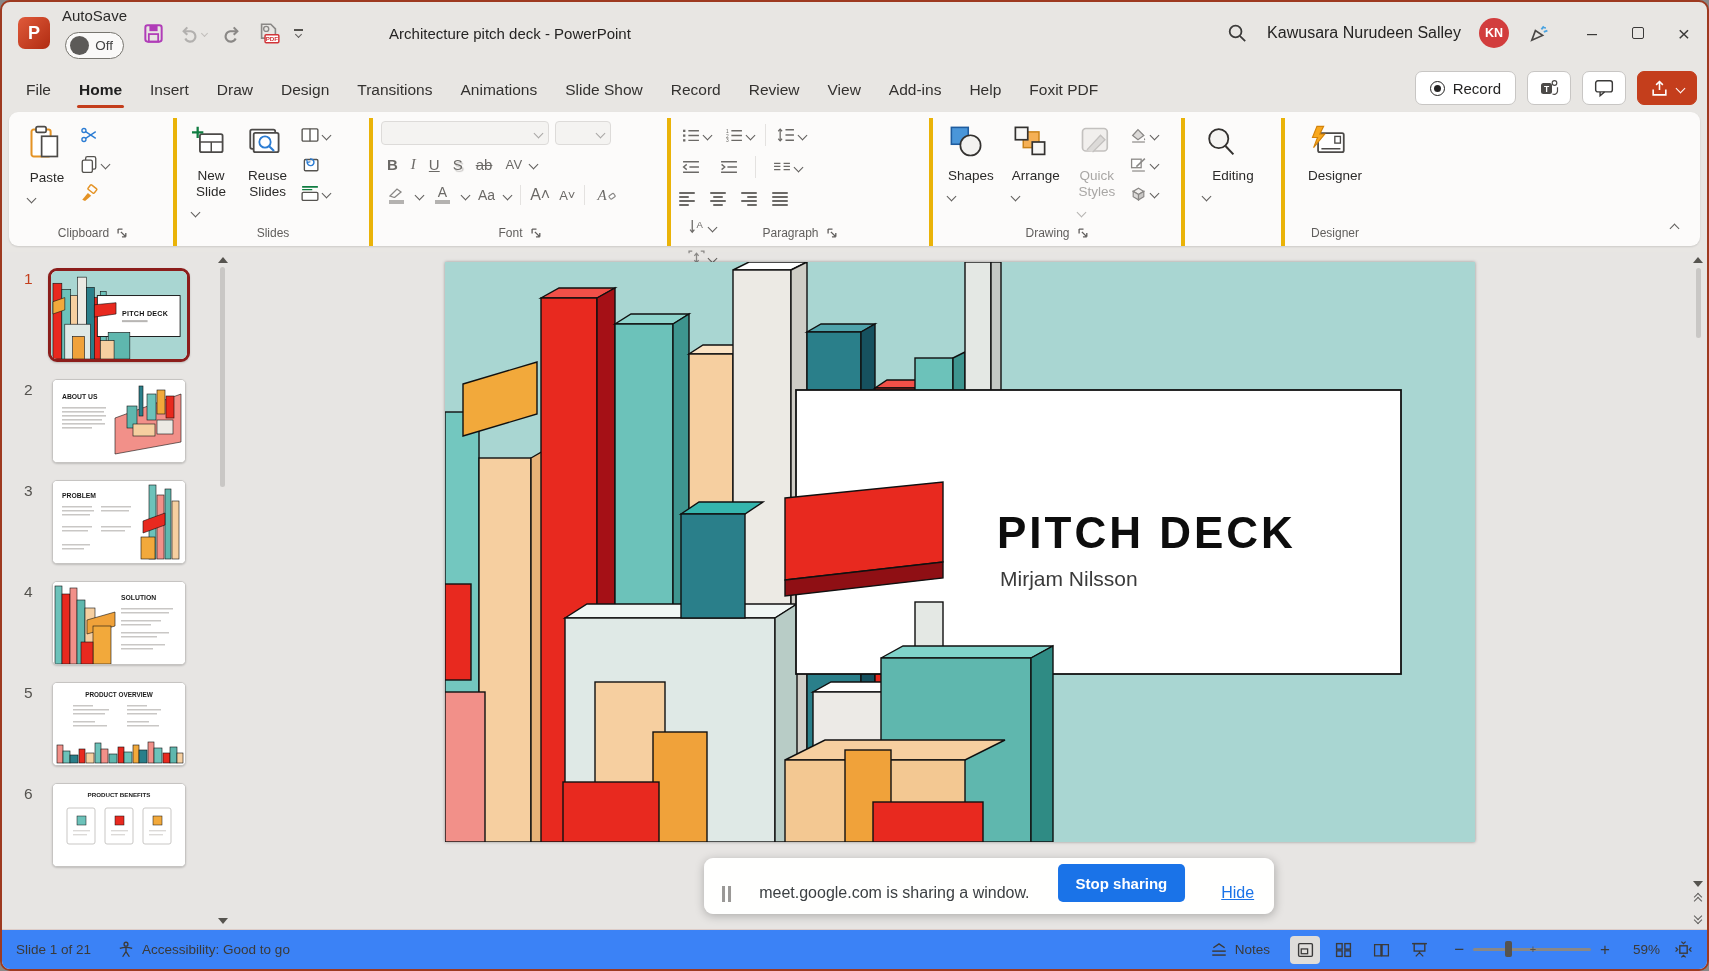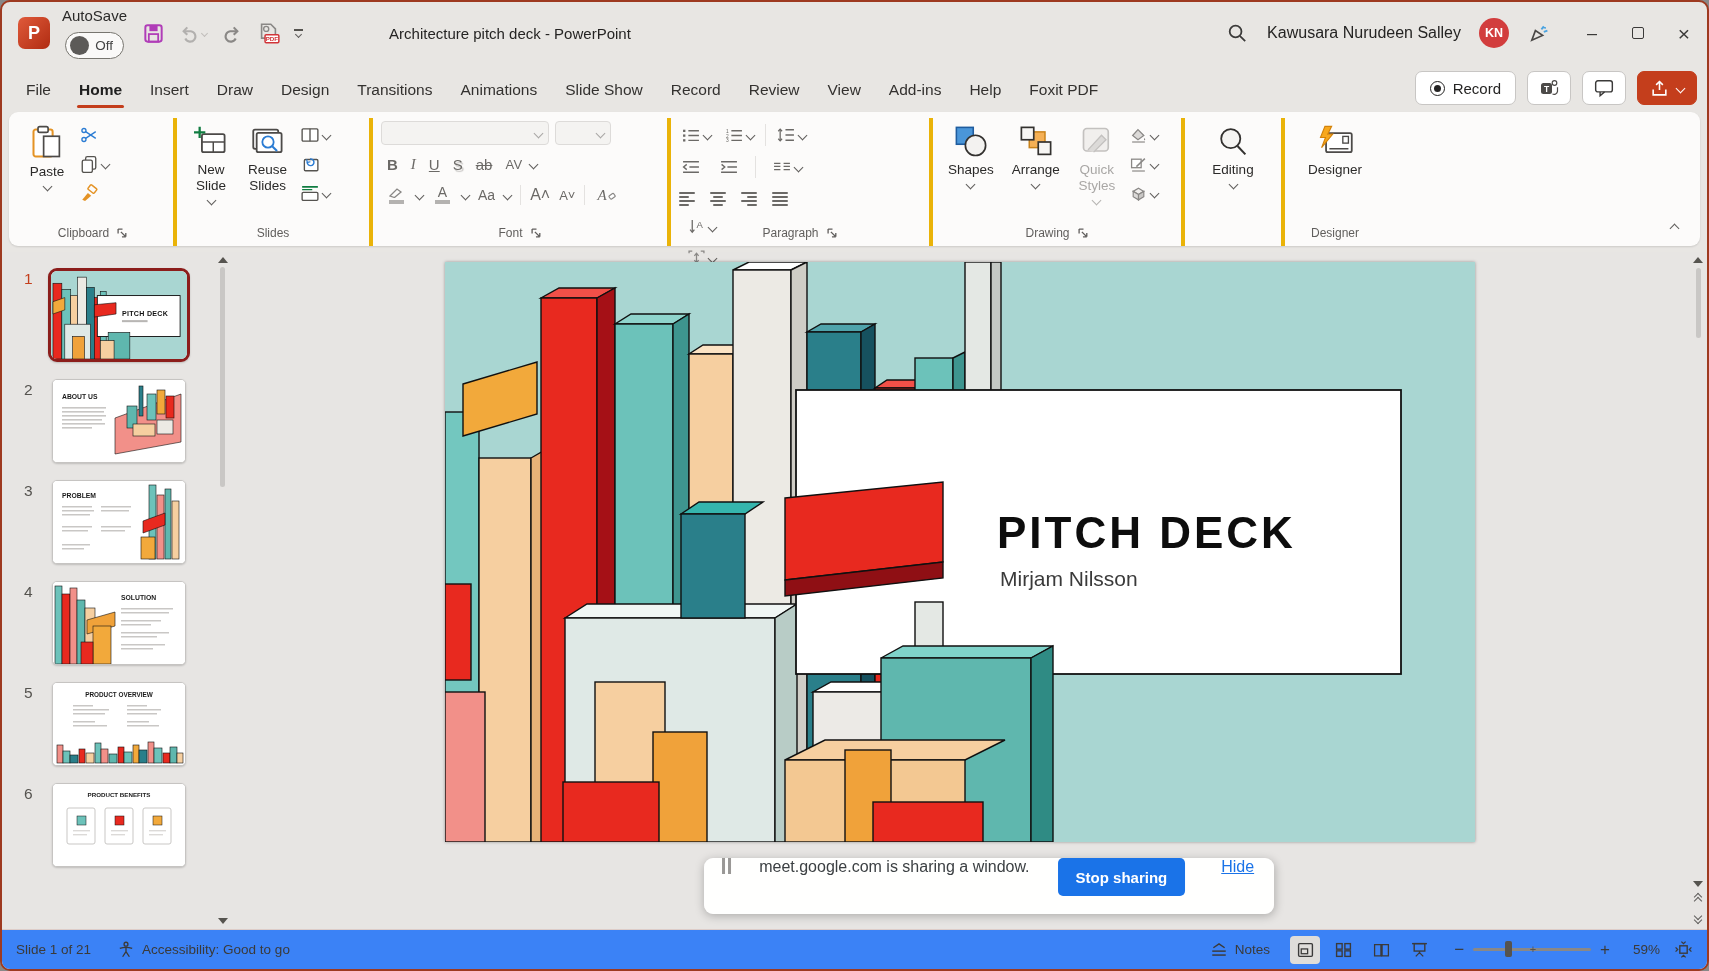--- a/index.html
+++ b/index.html
@@ -38,21 +38,21 @@
 .chv.up{transform:rotate(-135deg);}
 .tri{width:0;height:0;display:block;}
 .tri.up{border-left:5px solid transparent;border-right:5px solid transparent;border-bottom:6px solid #56544f;}
 .tri.down{border-left:5px solid transparent;border-right:5px solid transparent;border-top:6px solid #56544f;}
 
 .ribbon{height:134px;margin:0 7px 6px;background:#fcfbfa;border-radius:9px;box-shadow:0 1px 2px rgba(0,0,0,.12);display:flex;padding:6px 4px 0 4px;flex:none;position:relative;}
 .rgroup{display:flex;flex-direction:column;padding:2px 8px 0;position:relative;}
 .rgroup + .rgroup{border-left:4px solid #eab308;}
 .rgroup-body{display:flex;flex:1;align-items:flex-start;gap:4px;}
 .rgroup-label{height:26px;display:flex;align-items:center;justify-content:center;gap:8px;font-size:12px;color:#605e5c;}
-.bigbtn{display:flex;flex-direction:column;align-items:center;gap:3px;padding:5px 7px 3px;border-radius:5px;min-width:52px;font-size:13.5px;color:#2b2a29;text-align:center;}
+.bigbtn{display:flex;flex-direction:column;gap:9px;padding:5px 7px 3px;border-radius:5px;min-width:52px;font-size:13.5px;color:#2b2a29;text-align:center;}
 .bigbtn .lbl{line-height:16px;white-space:pre-line;}
 .bigbtn.disabled{color:#a9a7a5;}
 .smallcol{display:flex;flex-direction:column;justify-content:flex-start;gap:7px;padding-top:4px;}
 .smallbtn{display:flex;align-items:center;gap:4px;height:22px;padding:0 3px;border-radius:3px;}
 .fontrow{display:flex;align-items:center;gap:9px;height:26px;}
 .combo{background:#f4f3f1;border:1px solid #dddbd9;border-radius:4px;height:24px;display:flex;align-items:center;justify-content:flex-end;padding:0 6px;}
 .glyph{font-size:15px;color:#6b6966;}
 .glyph.b{font-weight:bold;}
 .glyph.i{font-style:italic;font-family:"Liberation Serif",serif;}
 .glyph.u{text-decoration:underline;}
@@ -73,21 +73,21 @@
 .vscroll{width:17px;flex:none;display:flex;flex-direction:column;align-items:center;padding:5px 0;gap:4px;}
 .vtrack{flex:1;width:100%;display:flex;justify-content:center;}
 .vthumb{width:5px;height:220px;border-radius:3px;background:#c9c7c5;}
 .editor{flex:1;position:relative;display:flex;justify-content:center;align-items:flex-start;padding-top:10px;min-width:0;}
 .canvas{width:1030px;height:580px;flex:none;box-shadow:0 0 3px rgba(0,0,0,.35);background:#a9d6d2;}
 .rscroll{width:18px;flex:none;display:flex;flex-direction:column;align-items:center;padding:5px 0 4px;gap:5px;}
 .rthumb{width:5px;height:70px;border-radius:3px;background:#c9c7c5;}
 .dblchv{display:flex;flex-direction:column;align-items:center;gap:0;padding:3px 0;}
 .dblchv .chv{width:6px;height:6px;margin:-1px 0;}
 
-.toast{position:absolute;left:52%;transform:translateX(-50%);bottom:15px;height:56px;background:rgba(255,255,255,.97);border-radius:9px;box-shadow:0 2px 10px rgba(0,0,0,.25);display:flex;align-items:flex-start;gap:28px;padding:0 12px 0 18px;white-space:nowrap;}
+.toast{position:absolute;left:52%;transform:translateX(-50%);bottom:15px;height:56px;background:rgba(255,255,255,.97);border-radius:9px;box-shadow:0 2px 10px rgba(0,0,0,.25);display:flex;align-items:flex-end;gap:28px;padding:0 12px 12px 18px;white-space:nowrap;}
 .pausebars{display:flex;gap:3px;}
 .pausebars i{display:block;width:3px;height:16px;background:#9a9896;}
 .toast-msg{font-size:16px;color:#3c4043;}
 .stop-btn{background:#1a73e8;color:#fff;font-size:15px;font-weight:bold;border:none;border-radius:5px;height:38px;padding:0 18px;}
 .hide-link{font-size:16px;color:#1a73e8;text-decoration:underline;margin:0 8px;}
 
 .statusbar{height:40px;flex:none;background:#3b82f6;border-top:1px solid #ddccc8;display:flex;align-items:center;padding:0 14px;font-size:13.5px;color:#3b3a39;gap:26px;}
 .sb-left{display:flex;align-items:center;gap:26px;}
 .sb-item{display:flex;align-items:center;gap:7px;}
 .sb-right{margin-left:auto;display:flex;align-items:center;gap:14px;}

